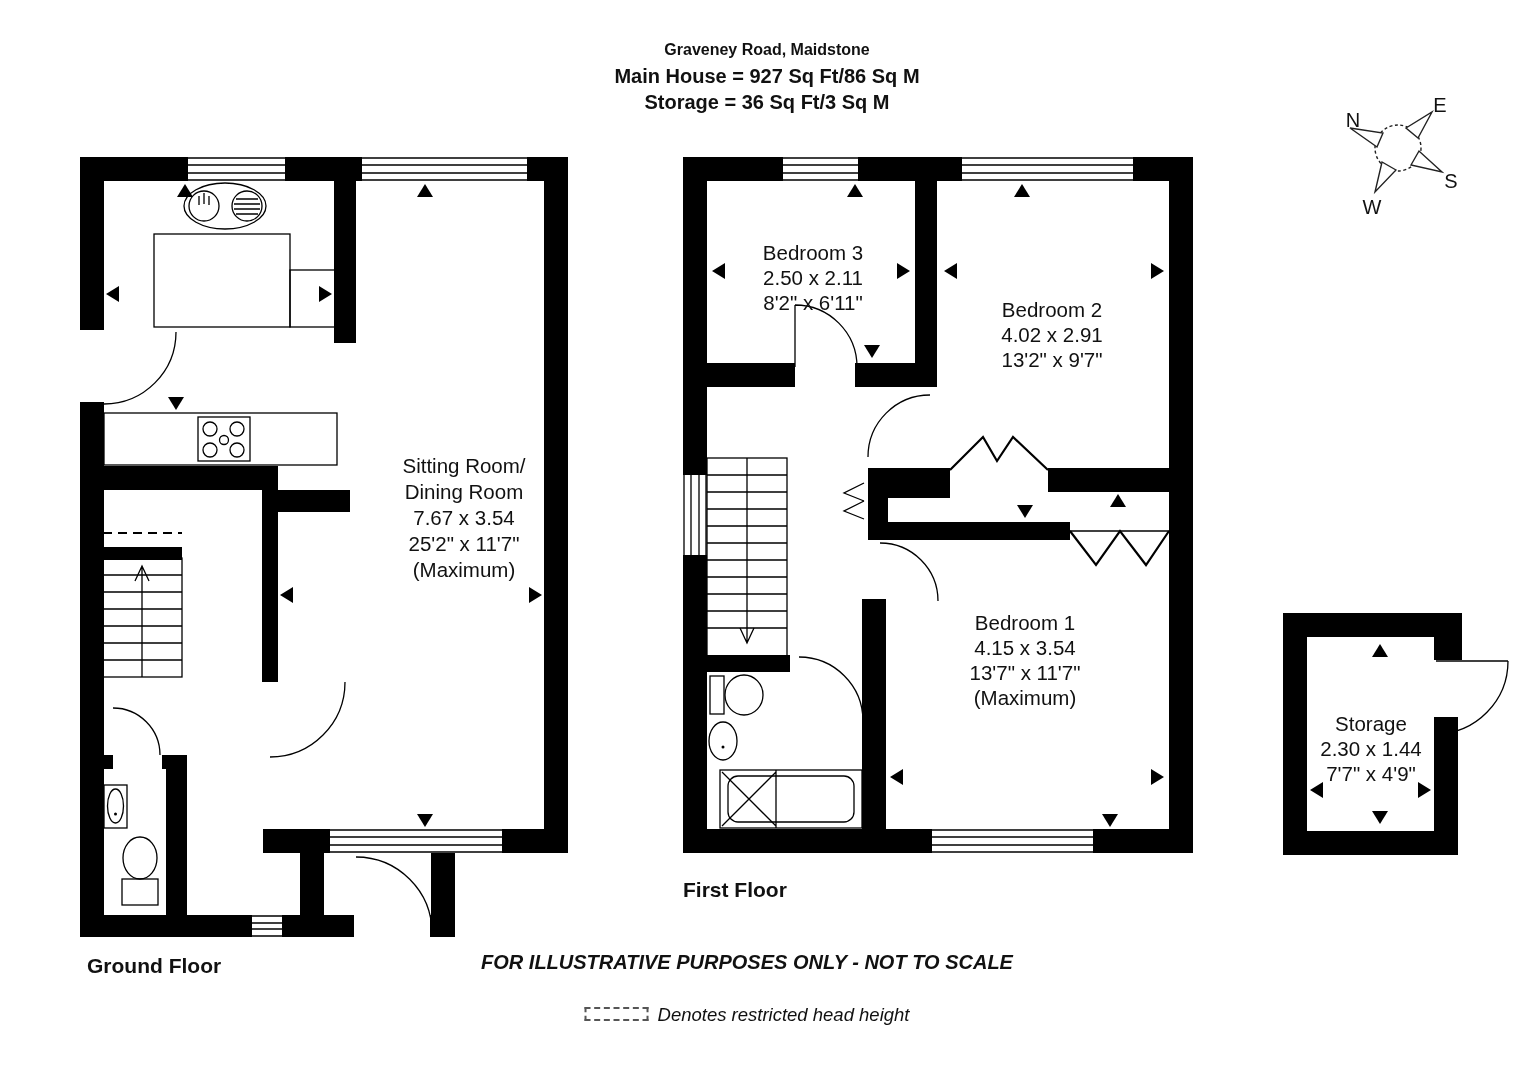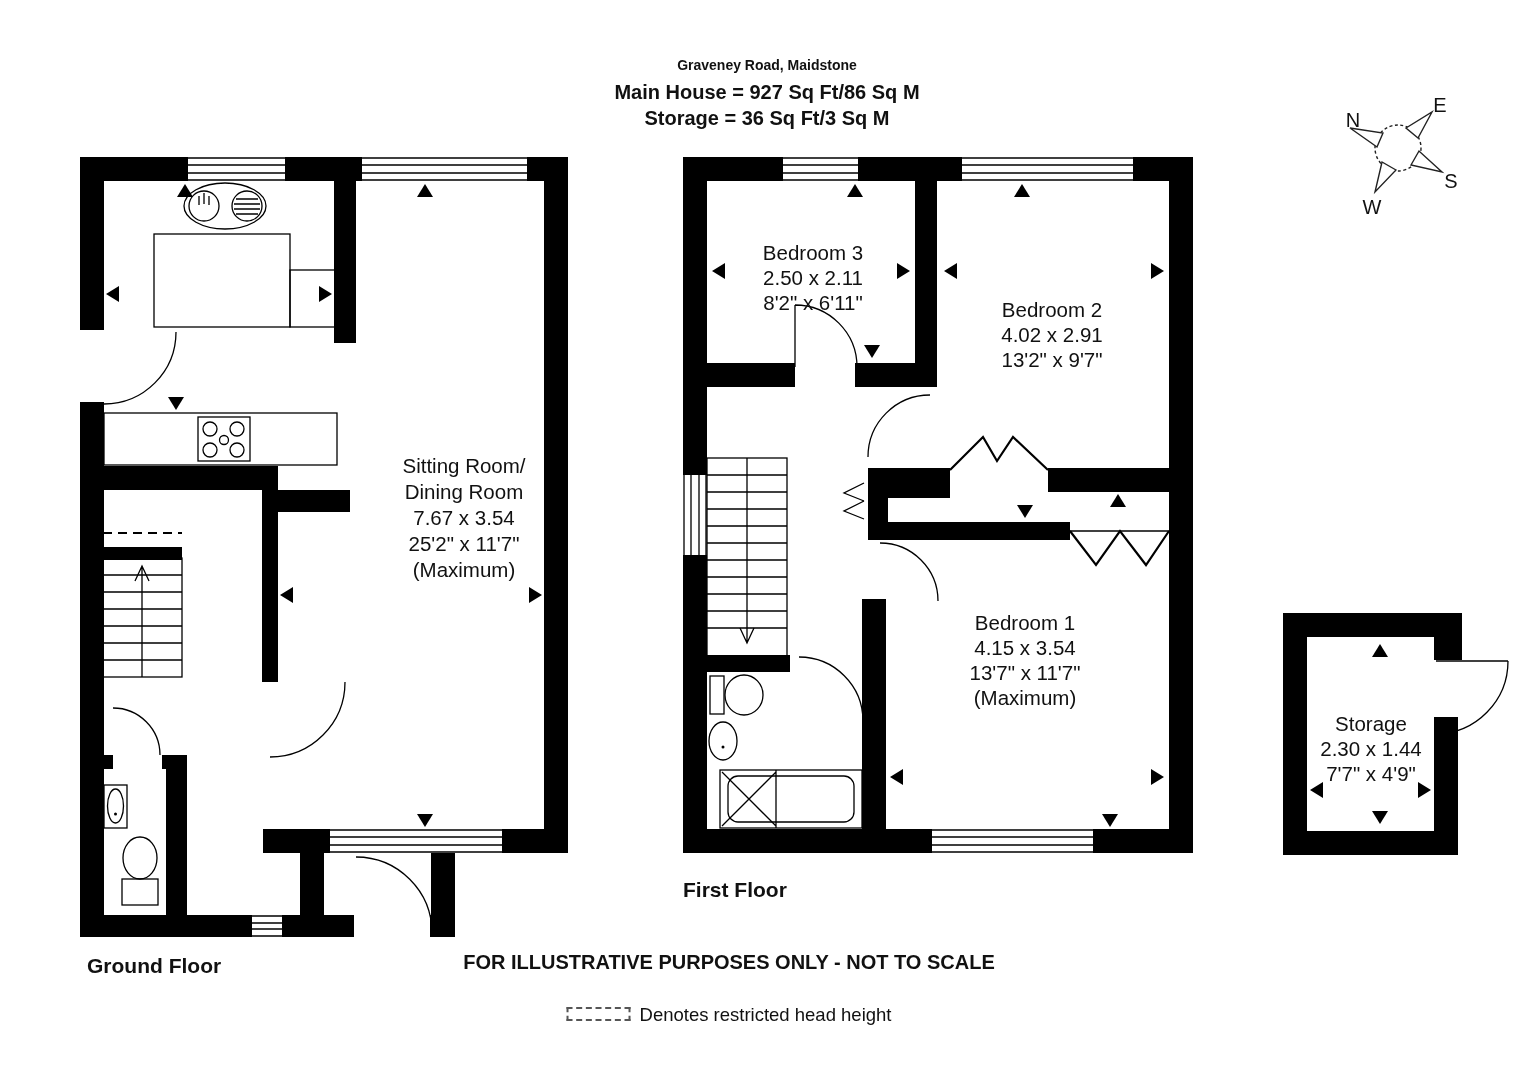--- a/index.html
+++ b/index.html
@@ -9,23 +9,23 @@
   }
   svg{position:absolute;left:0;top:0;}
   .wall{fill:#000;stroke:none;}
   .thin{stroke:#000;stroke-width:1.3;fill:none;}
   .thin2{stroke:#000;stroke-width:2.2;fill:none;}
   .arrow{fill:#000;stroke:none;}
   .lbl{position:absolute;text-align:center;transform:translateX(-50%);line-height:25px;font-size:20.5px;white-space:nowrap;}
   .lbl div{white-space:nowrap;}
   .floor-lbl{position:absolute;font-weight:bold;font-size:21px;white-space:nowrap;}
   .title{position:absolute;left:767px;top:36px;transform:translateX(-50%);text-align:center;font-weight:bold;white-space:nowrap;}
-  .title .t1{font-size:14px;line-height:27px;margin-top:16px;}
+  .title .t1{font-size:16px;line-height:27px;}
   .title .t2{font-size:20px;line-height:26px;}
-  .footer-line{position:absolute;left:729px;transform:translateX(-50%);text-align:right;white-space:nowrap;font-size:18.5px;}
+  .footer-line{position:absolute;left:747px;transform:translateX(-50%);text-align:right;white-space:nowrap;font-size:18.5px;font-style:italic;}
   .footer-bold{font-weight:bold;font-size:20px;}
   .legend-box{display:inline-block;width:60px;height:10px;border:2px dashed #555;margin-right:9px;vertical-align:middle;position:relative;top:-2px;}
   .compass-letter{position:absolute;transform:translate(-50%,-50%);font-size:20px;white-space:nowrap;}
 </style>
 </head>
 <body>
 
 <div class="canvas">
 
 <svg width="1532" height="1080" viewBox="0 0 1532 1080">

